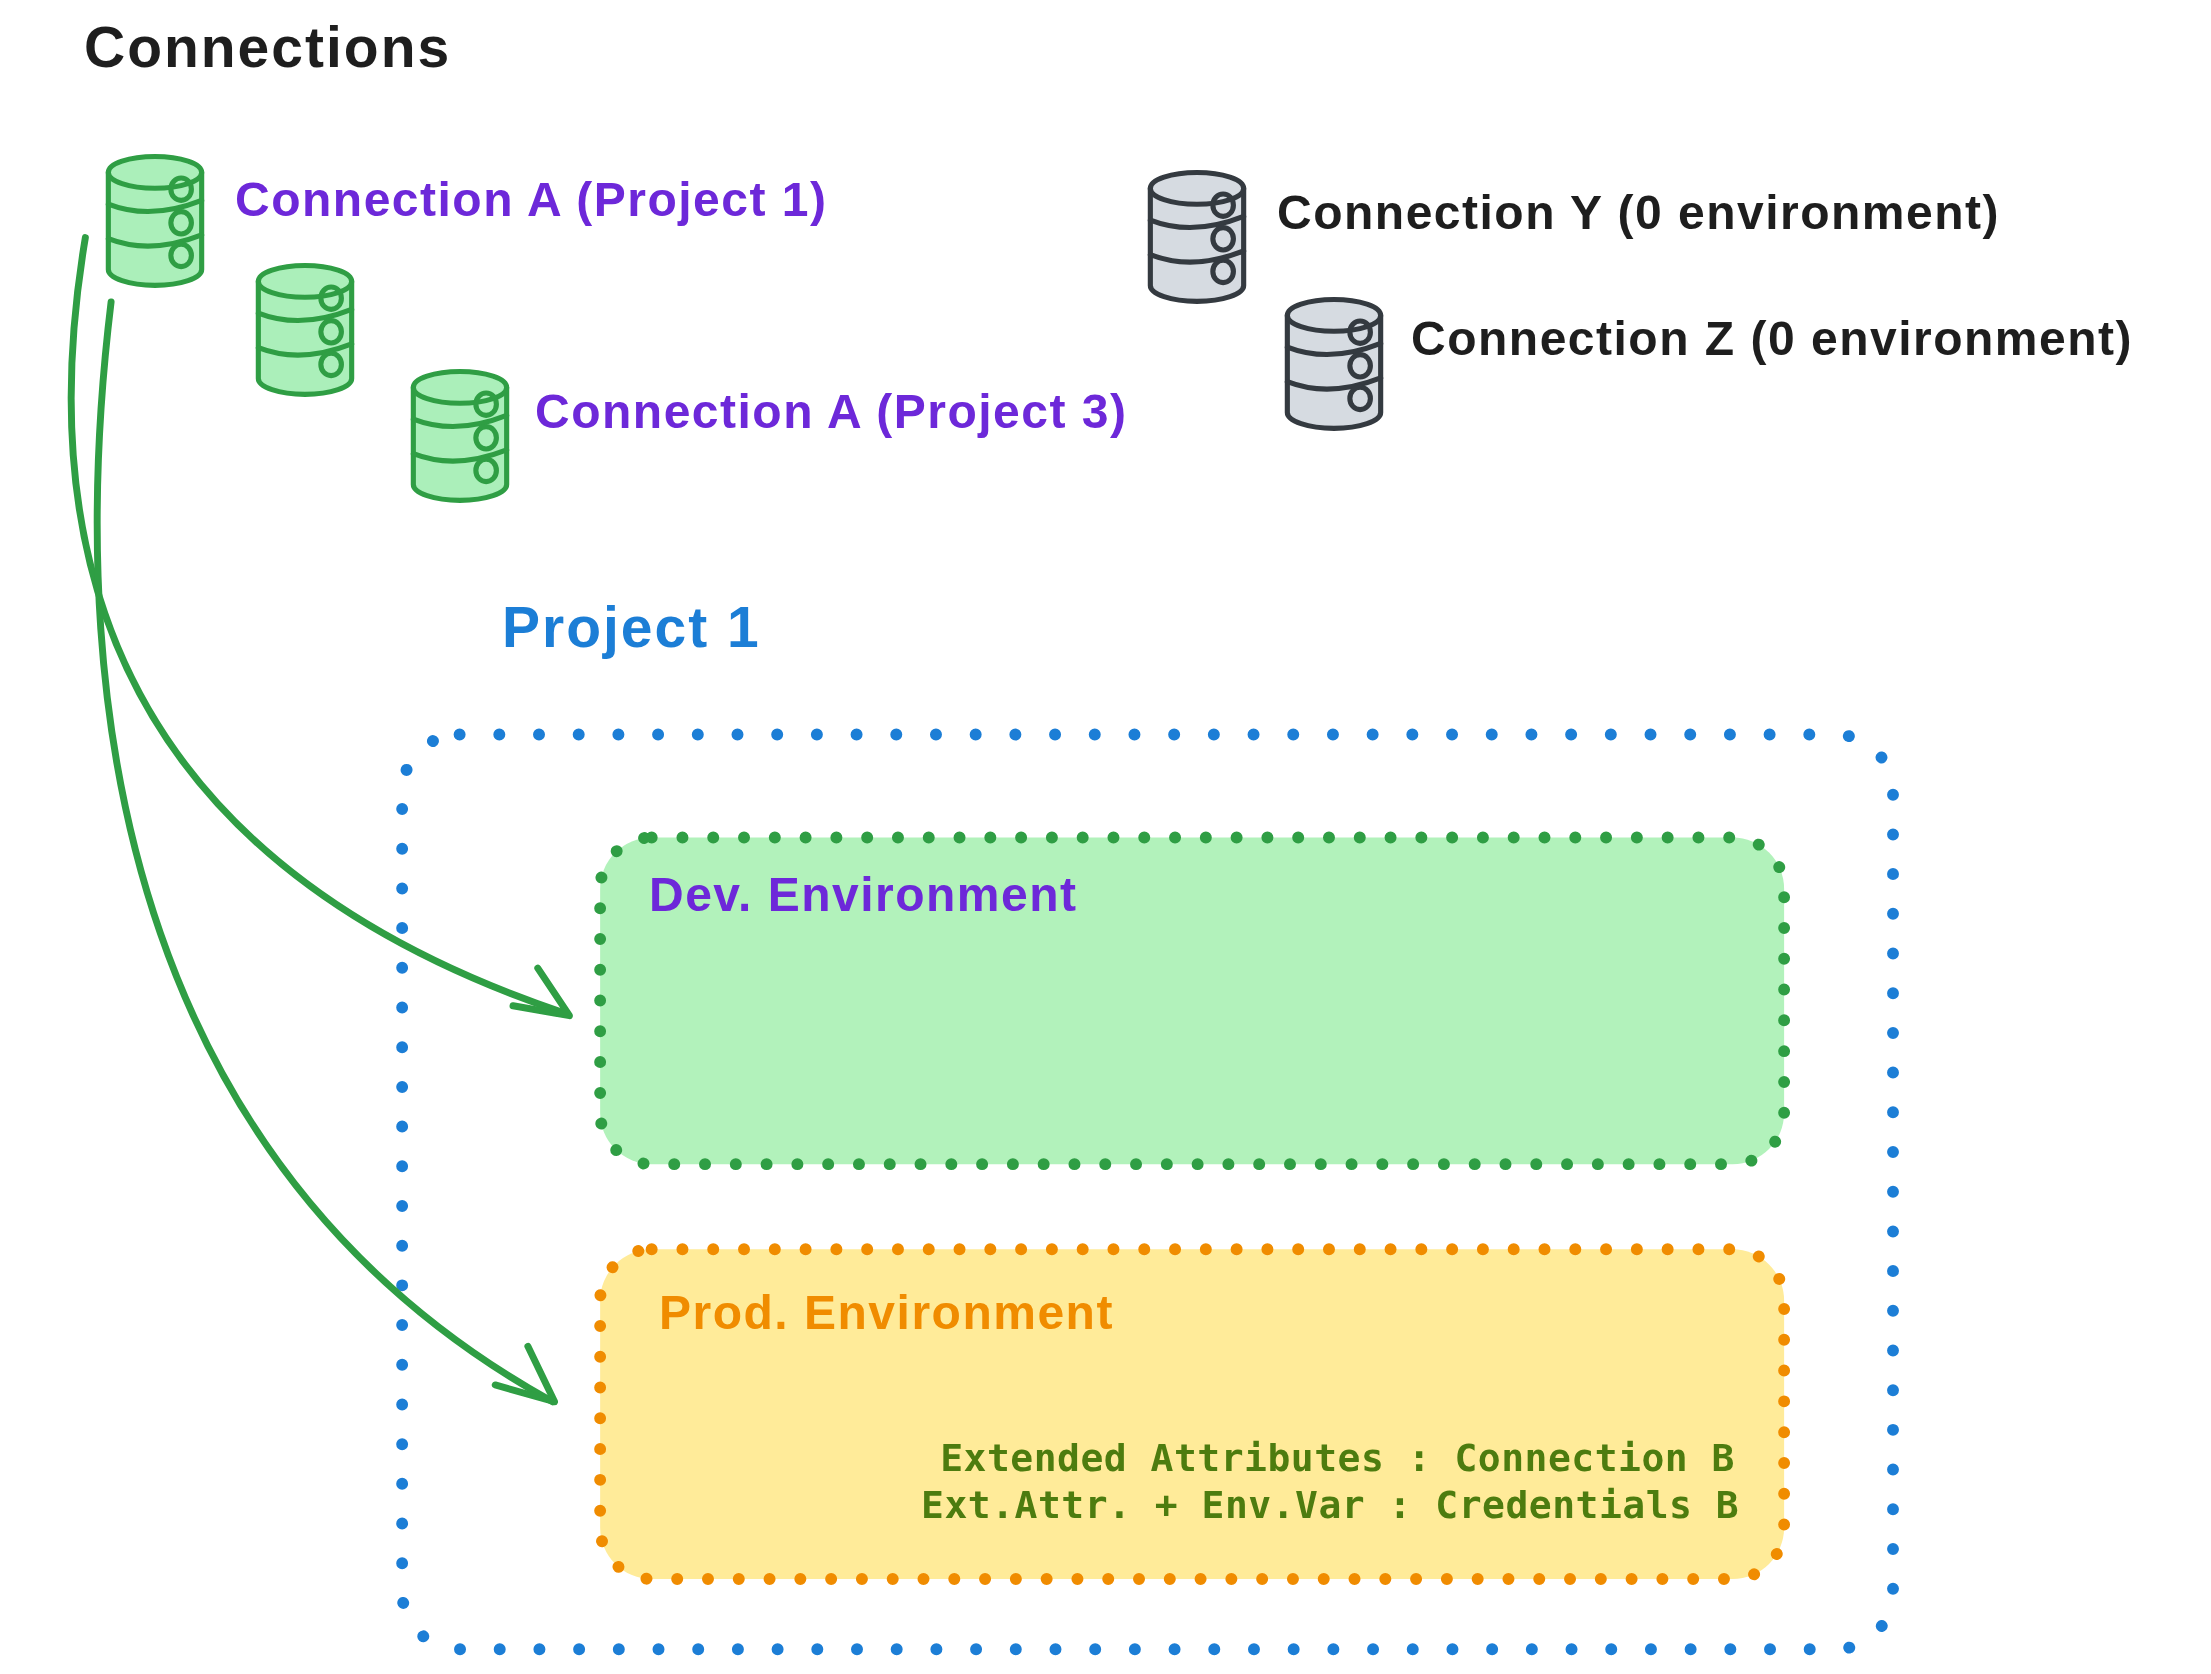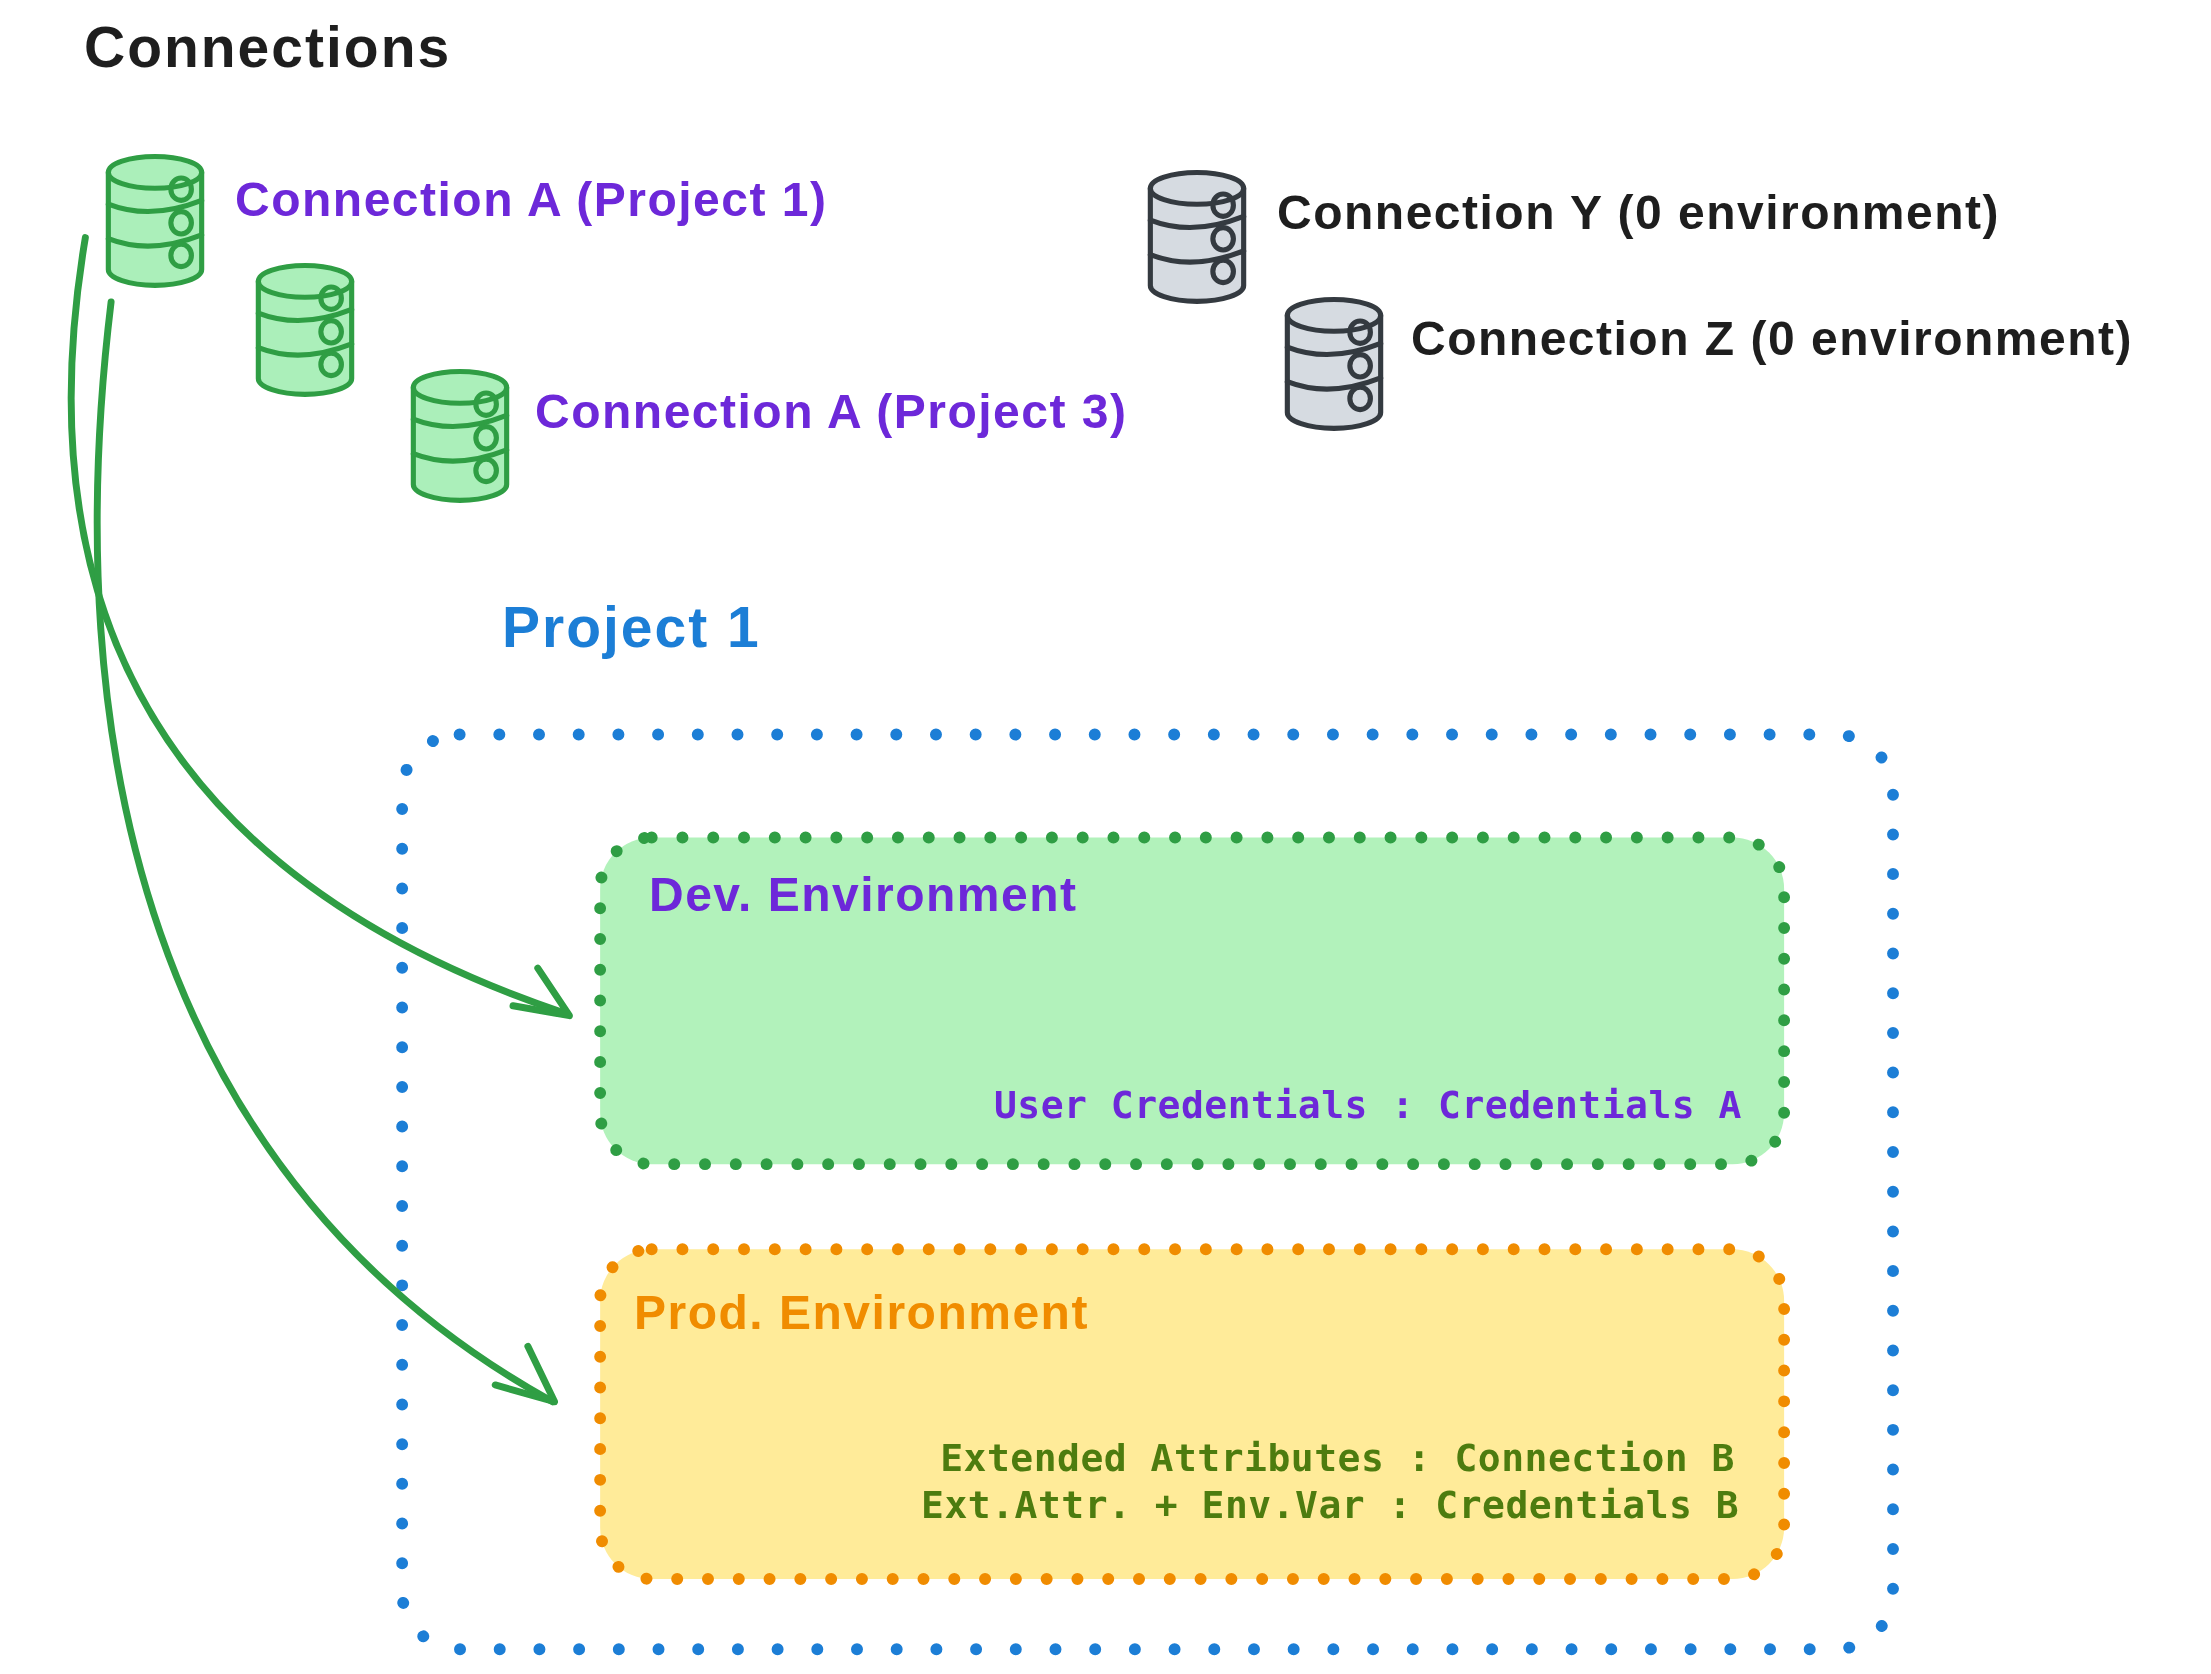--- a/index.html
+++ b/index.html
@@ -116,20 +116,19 @@
 
   <div class="abs hand conn-label green-text" style="left:235px;top:172px;">Connection A (Project 1)</div>
   <div class="abs hand conn-label green-text" style="left:535px;top:384px;">Connection A (Project 3)</div>
 
   <div class="abs hand conn-label black-text" style="left:1277px;top:185px;">Connection Y (0 environment)</div>
   <div class="abs hand conn-label black-text" style="left:1411px;top:311px;">Connection Z (0 environment)</div>
 
   <div class="abs hand title blue-text" style="left:478px;top:594px;">Project 1</div>
 
   <div class="abs hand env-title green-text" style="left:649px;top:867px;">Dev. Environment</div>
-  <div class="abs mono green-text right-align" style="left:990px;top:1081px;width:752px;">User Credentials : Credentials A</div>
 
-  <div class="abs hand env-title orange-text" style="left:634px;top:1285px;">Prod. Environment</div>
+  <div class="abs hand env-title orange-text" style="left:659px;top:1285px;">Prod. Environment</div>
   <div class="abs mono red-text right-align" style="left:921px;top:1434px;width:814px;">Extended Attributes : Connection B</div>
   <div class="abs mono red-text right-align" style="left:921px;top:1481px;width:814px;">Ext.Attr. + Env.Var : Credentials B</div>
 
 </div>
 
 
 </body></html>

